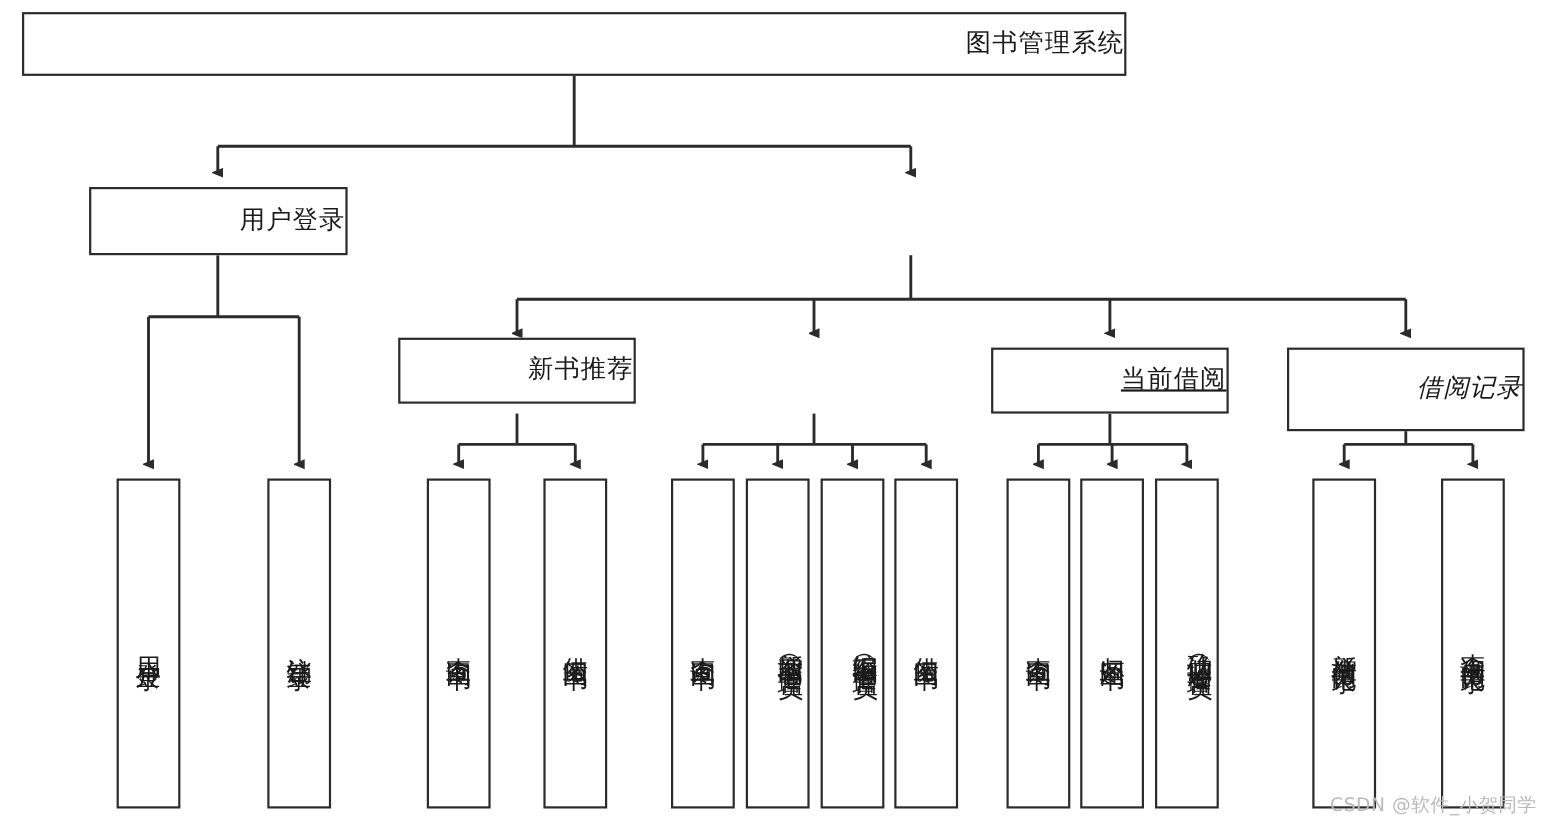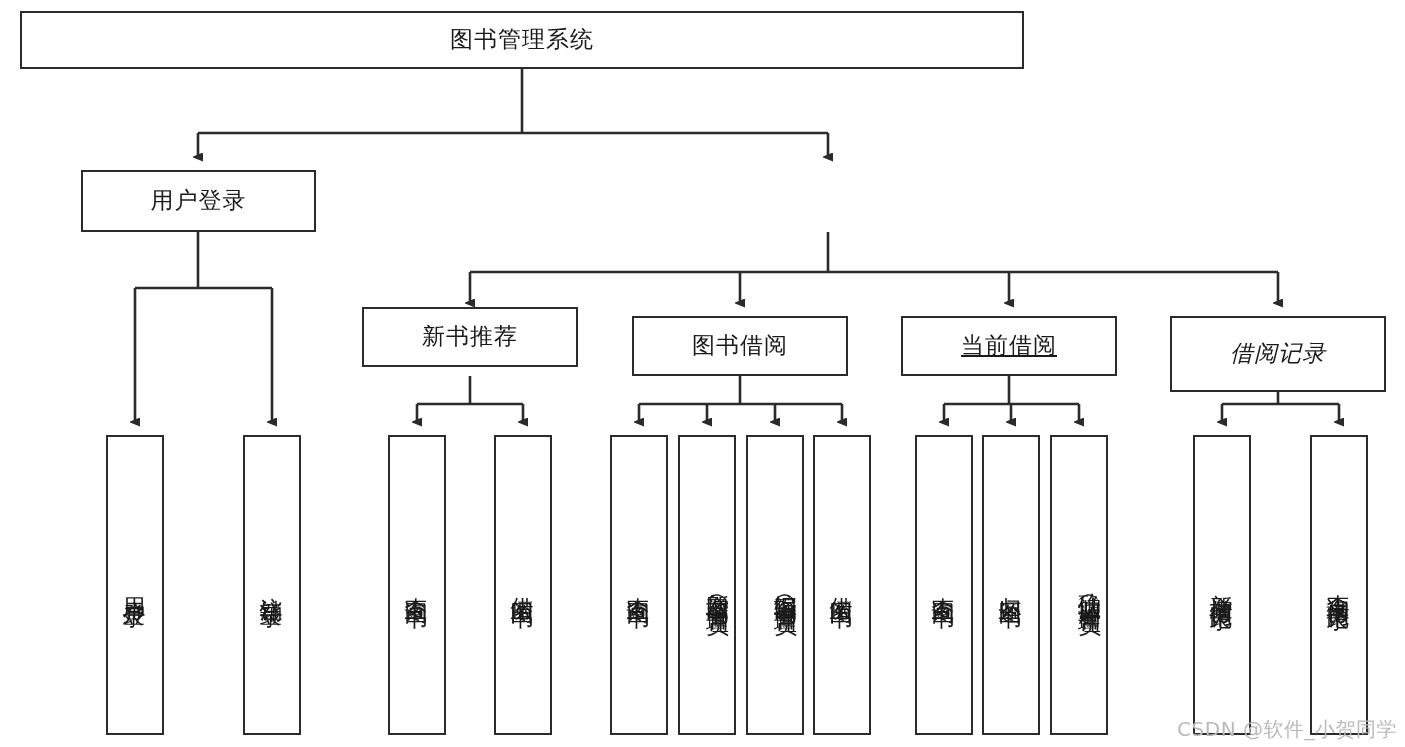--- a/index.html
+++ b/index.html
@@ -25,21 +25,21 @@
     height: 747px;
     pointer-events: none;
   }
   .node {
     position: absolute;
     box-sizing: border-box;
     border: 2.5px solid #2b2b2b;
     background: #ffffff;
     display: flex;
     align-items: center;
-    justify-content: center;
+    justify-content: flex-end;
     color: #1a1a1a;
   }
   .node.h {
     font-size: 23px;
     letter-spacing: 1px;
     line-height: 1.2;
   }
   .node.v {
     writing-mode: vertical-rl;
     text-orientation: upright;
@@ -53,21 +53,21 @@
     align-items: center;
     padding-top: 0;
   }
   .node-label {
     display: block;
   }
   .watermark {
     position: absolute;
     right: 8px;
     bottom: 4px;
-    font-size: 20px;
+    font-size: 17px;
     color: #b9b9b9;
     letter-spacing: 0.5px;
     white-space: nowrap;
   }
 </style>
 </head>
 <body>
 
 <div id="canvas">
 
@@ -125,23 +125,20 @@
     <span class="node-label">图书管理系统</span>
   </div>
 
   <div class="node h" style="left:81px; top:170px; width:235px; height:62px;">
     <span class="node-label">用户登录</span>
   </div>
 
   <div class="node h" style="left:362px; top:307px; width:216px; height:60px;">
     <span class="node-label">新书推荐</span>
   </div>
-  <div class="node h" style="left:632px; top:316px; width:216px; height:60px;">
-    <span class="node-label">图书借阅</span>
-  </div>
   <div class="node h" style="left:901px; top:316px; width:216px; height:60px;text-decoration:underline;">
     <span class="node-label">当前借阅</span>
   </div>
   <div class="node h" style="left:1170px; top:316px; width:216px; height:76px;font-style:italic;">
     <span class="node-label">借阅记录</span>
   </div>
 
   <div class="node v mid" style="left:106px; top:435px; width:58px; height:300px;">
     <span class="node-label">用户登录</span>
   </div>

